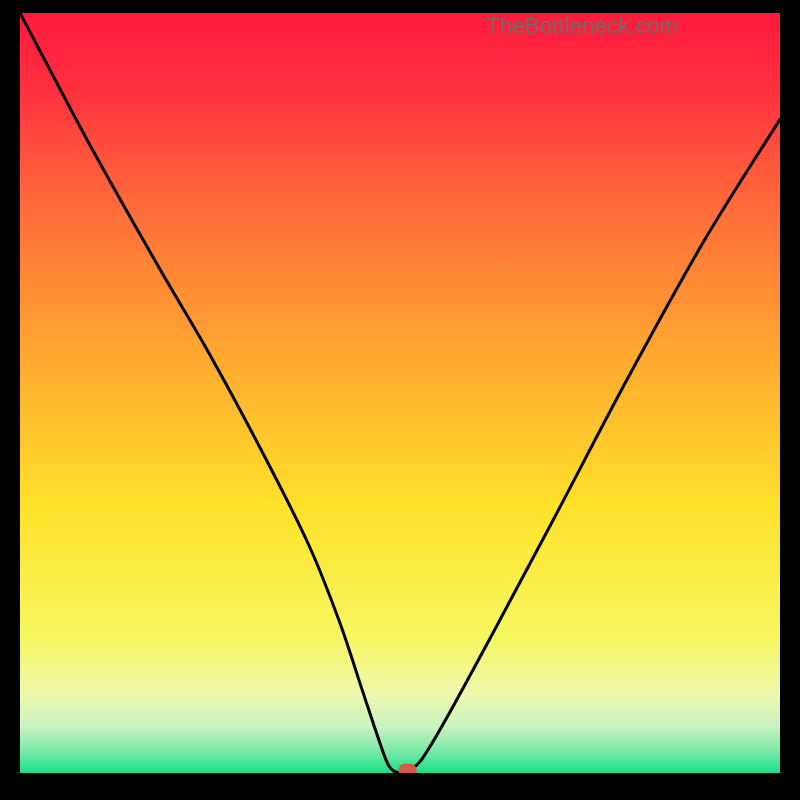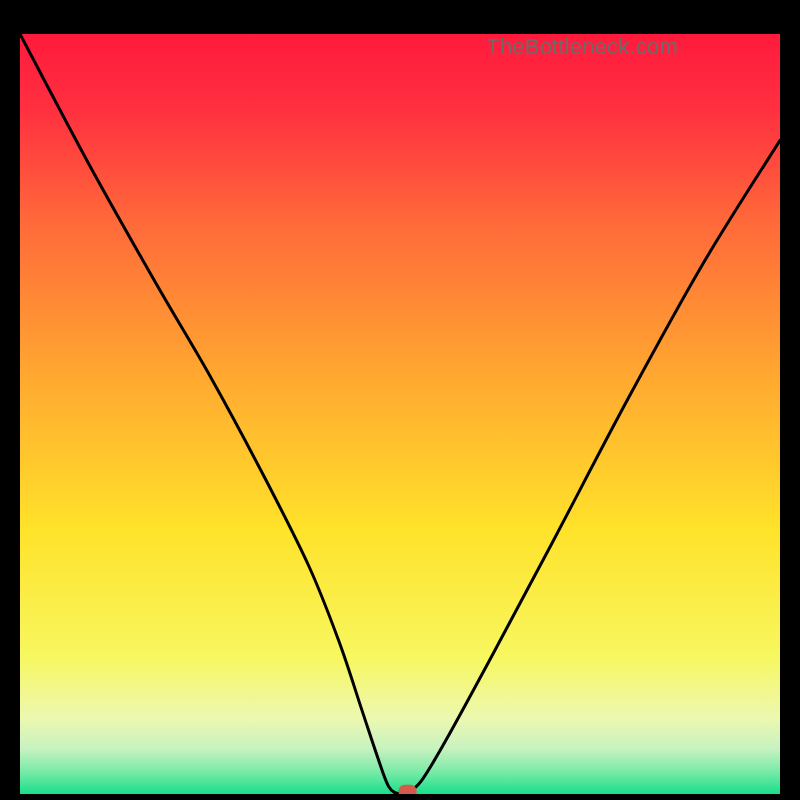--- a/index.html
+++ b/index.html
@@ -7,21 +7,21 @@
     padding: 0;
     width: 800px;
     height: 800px;
     background: #000;
     overflow: hidden;
     font-family: Arial, Helvetica, sans-serif;
   }
   .frame {
     position: absolute;
     left: 20px;
-    top: 34px;
+    top: 13px;
     width: 680px;
     height: 760px;
     background: #0f172a;
   }
   .watermark {
     position: absolute;
     top: 0px;
     right: 22px;
     color: #6b6b6b;
     font-size: 22px;

